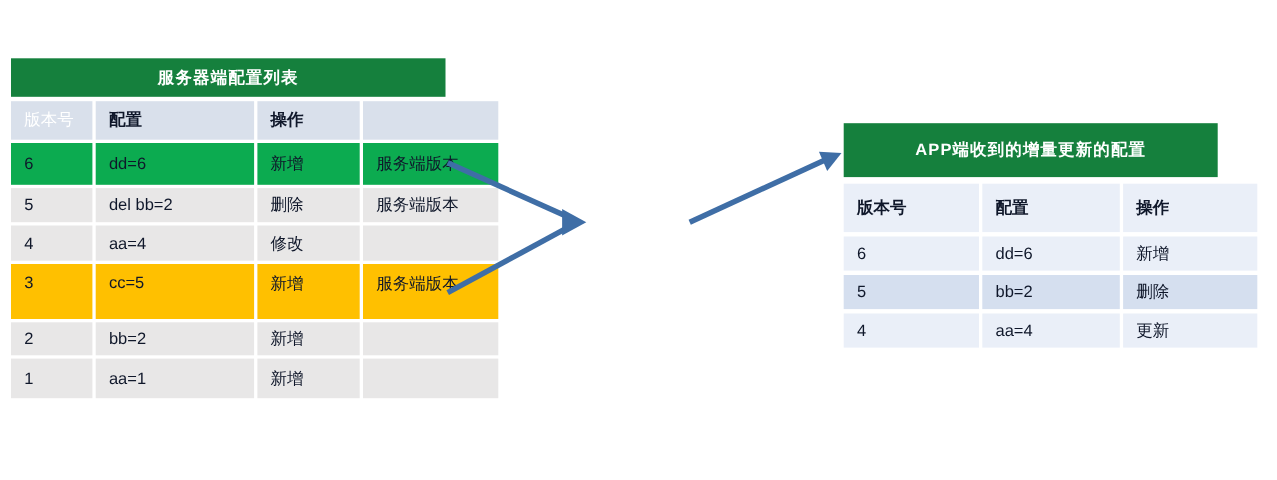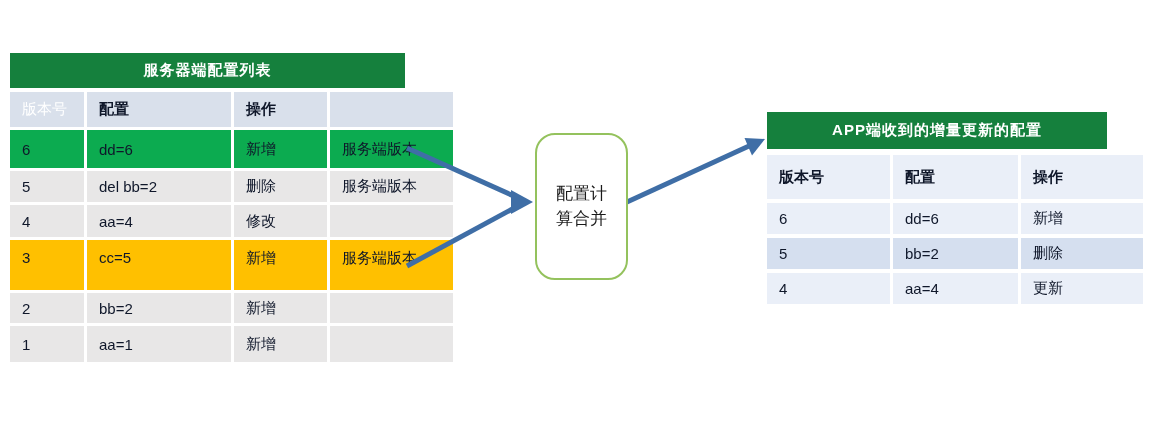--- a/index.html
+++ b/index.html
@@ -22,21 +22,21 @@
   .ltable{position:absolute;left:10px;top:53px;width:395px;}
   .ltable .title-bar{height:35px;margin-bottom:4px;}
   .ltable table{border-spacing:3px;margin:-3px;width:401px;}
   .ltable th{background:#D9E0EB;}
   .ltable th.wh{color:#ffffff;font-weight:normal;}
   .ltable td{background:#E8E7E7;}
   .ltable tr.row-green td{background:#0CAB50;}
   .ltable tr.row-orange td{background:#FFC000;vertical-align:top;padding-top:9px;}
   
   .rtable{position:absolute;left:767px;top:112px;width:340px;}
-  .rtable .title-bar{height:37px;margin-bottom:6px;font-size:15px;}
+  .rtable .title-bar{height:49px;margin-bottom:6px;font-size:15px;}
   .rtable table{border-spacing:3px 4px;margin:-4px -3px;width:346px;}
   .rtable th{background:#EAEFF8;vertical-align:top;padding-top:6px;}
   .rtable td{background:#EAEFF8;}
   .rtable tr.row-medium td{background:#D5DFEF;}
   
   .pbox{
     position:absolute;left:535px;top:133px;width:89px;height:143px;
     border:2px solid #94C25D;border-radius:20px;background:#ffffff;
     display:flex;flex-direction:column;align-items:center;justify-content:center;
     font-size:17px;font-weight:500;color:#1a1a1a;line-height:1.45;z-index:2;
@@ -102,24 +102,20 @@
   </section>
 
   <svg class="flow" width="1161" height="436" viewBox="0 0 1161 436">
     <line class="arrow-line" x1="407" y1="148" x2="516" y2="197"></line>
     <line class="arrow-line" x1="407" y1="266" x2="516" y2="207"></line>
     <polygon class="arrow-head" points="533,202 511,190 511,214"></polygon>
     <line class="arrow-line" x1="627" y1="202" x2="749" y2="146"></line>
     <polygon class="arrow-head" points="765,139 744.5,138 752,155.5"></polygon>
   </svg>
 
-  <div class="pbox">
-    <span>配置计</span>
-    <span>算合并</span>
-  </div>
 
   <section class="rtable">
     <div class="title-bar">APP端收到的增量更新的配置</div>
     <table class="grid">
       <tbody>
           <tr style="height:44px">
         <th style="width:111px">版本号</th>
         <th style="width:113px">配置</th>
         <th style="width:110px">操作</th>
       </tr>

